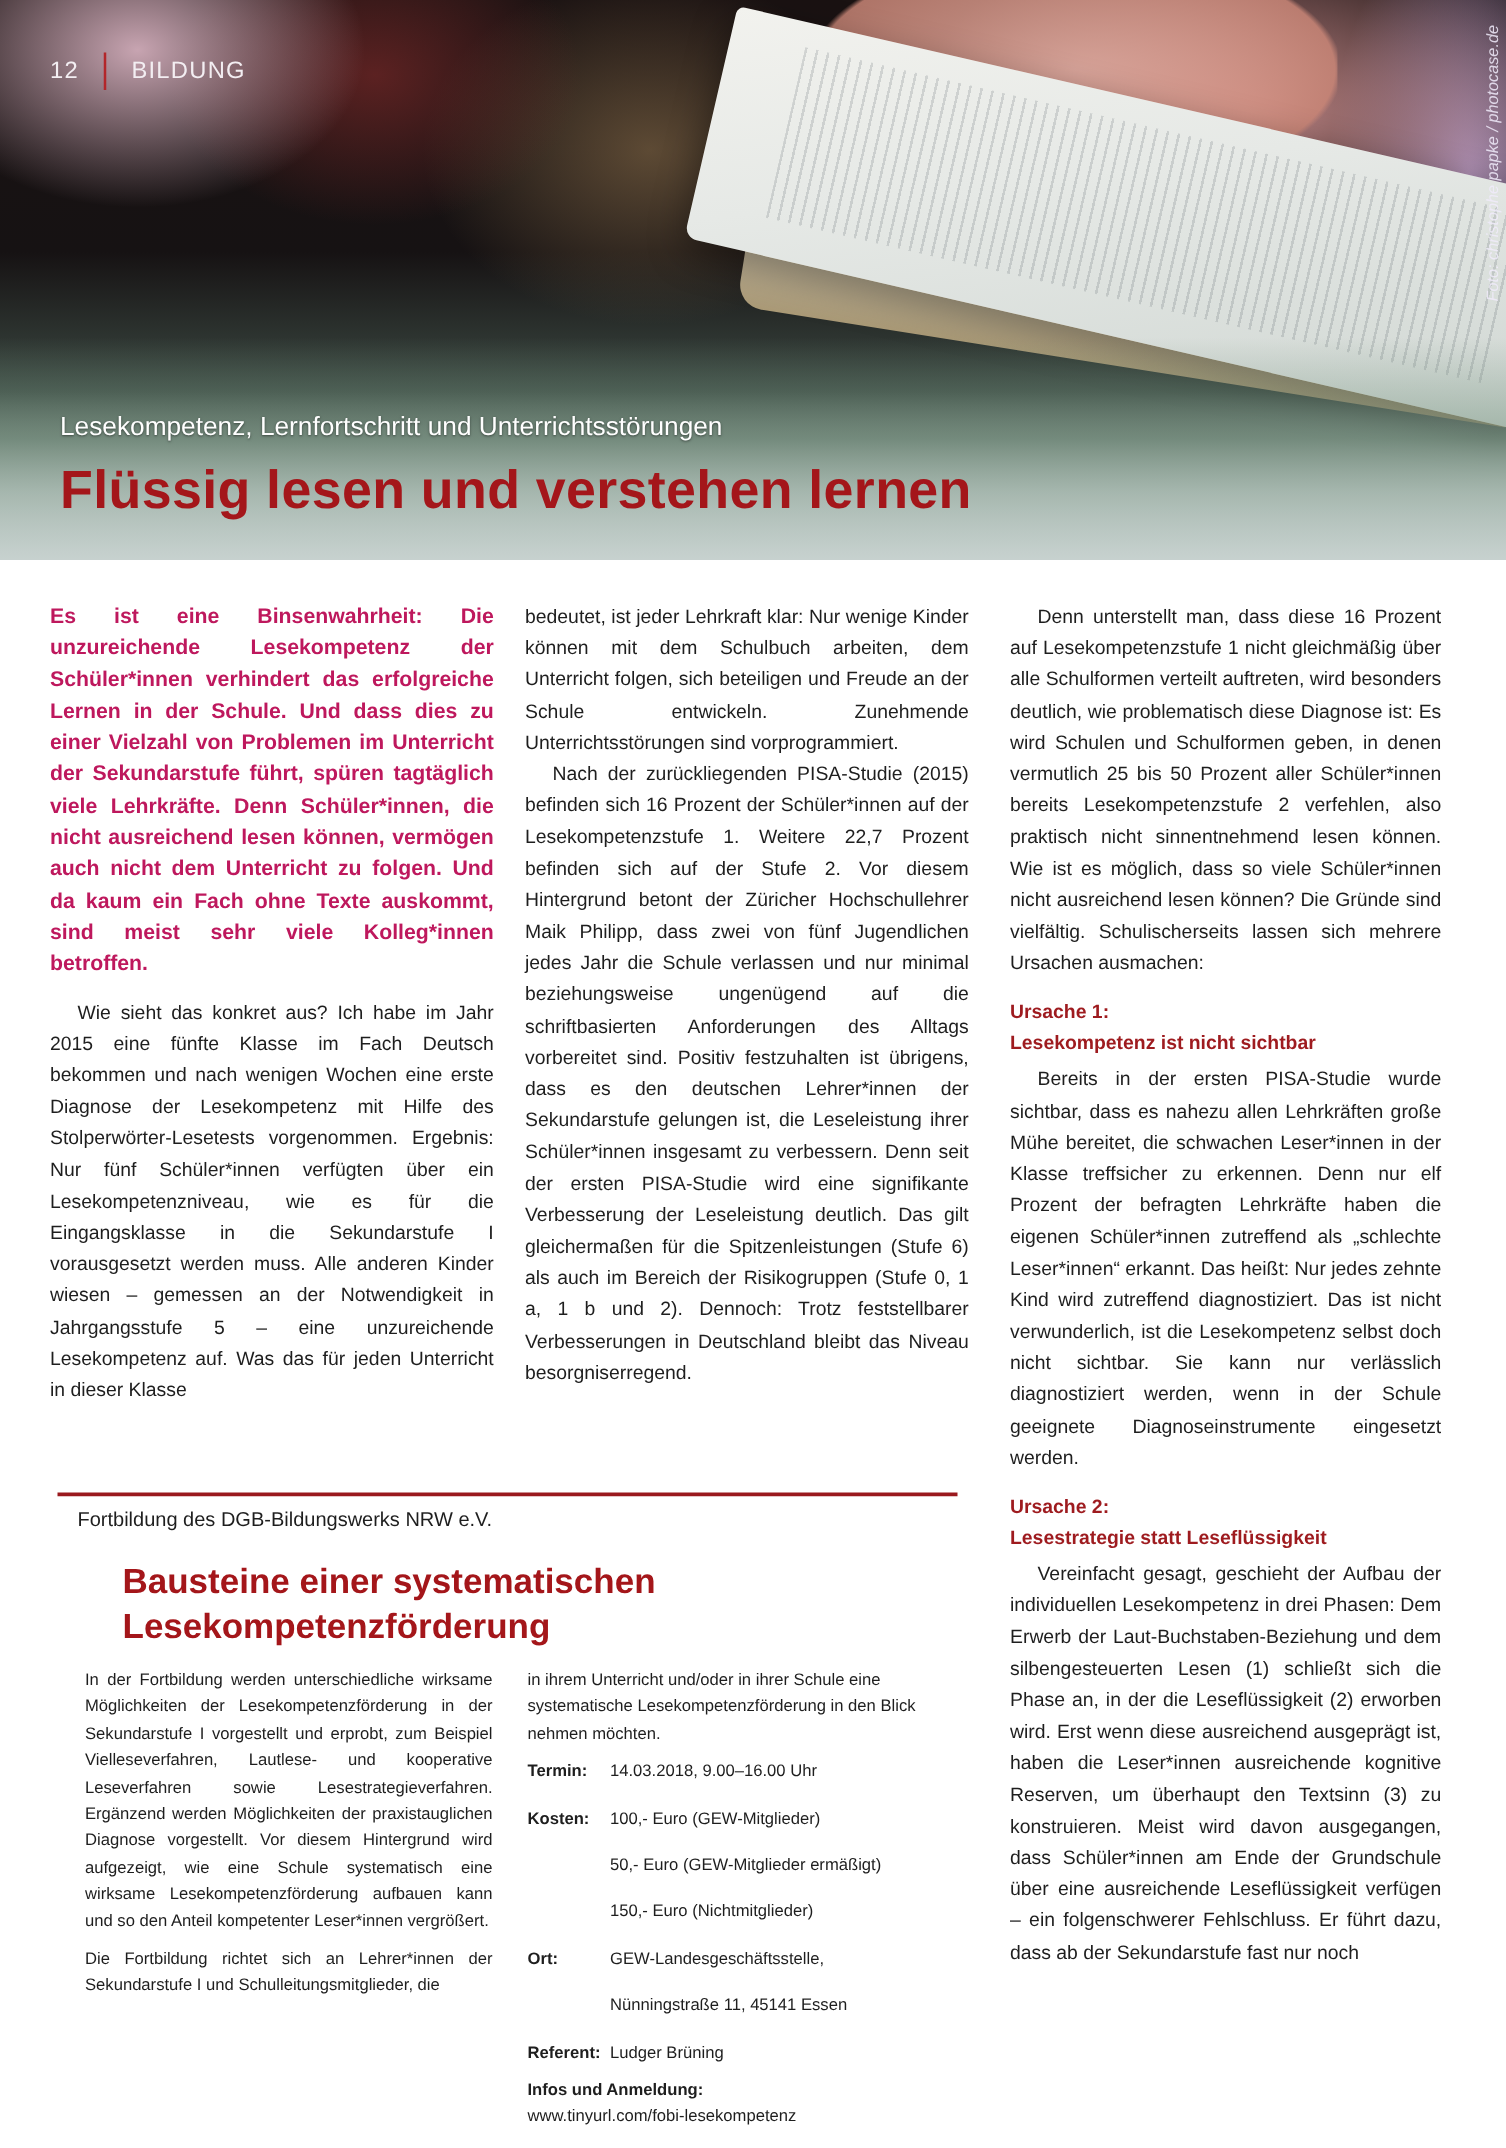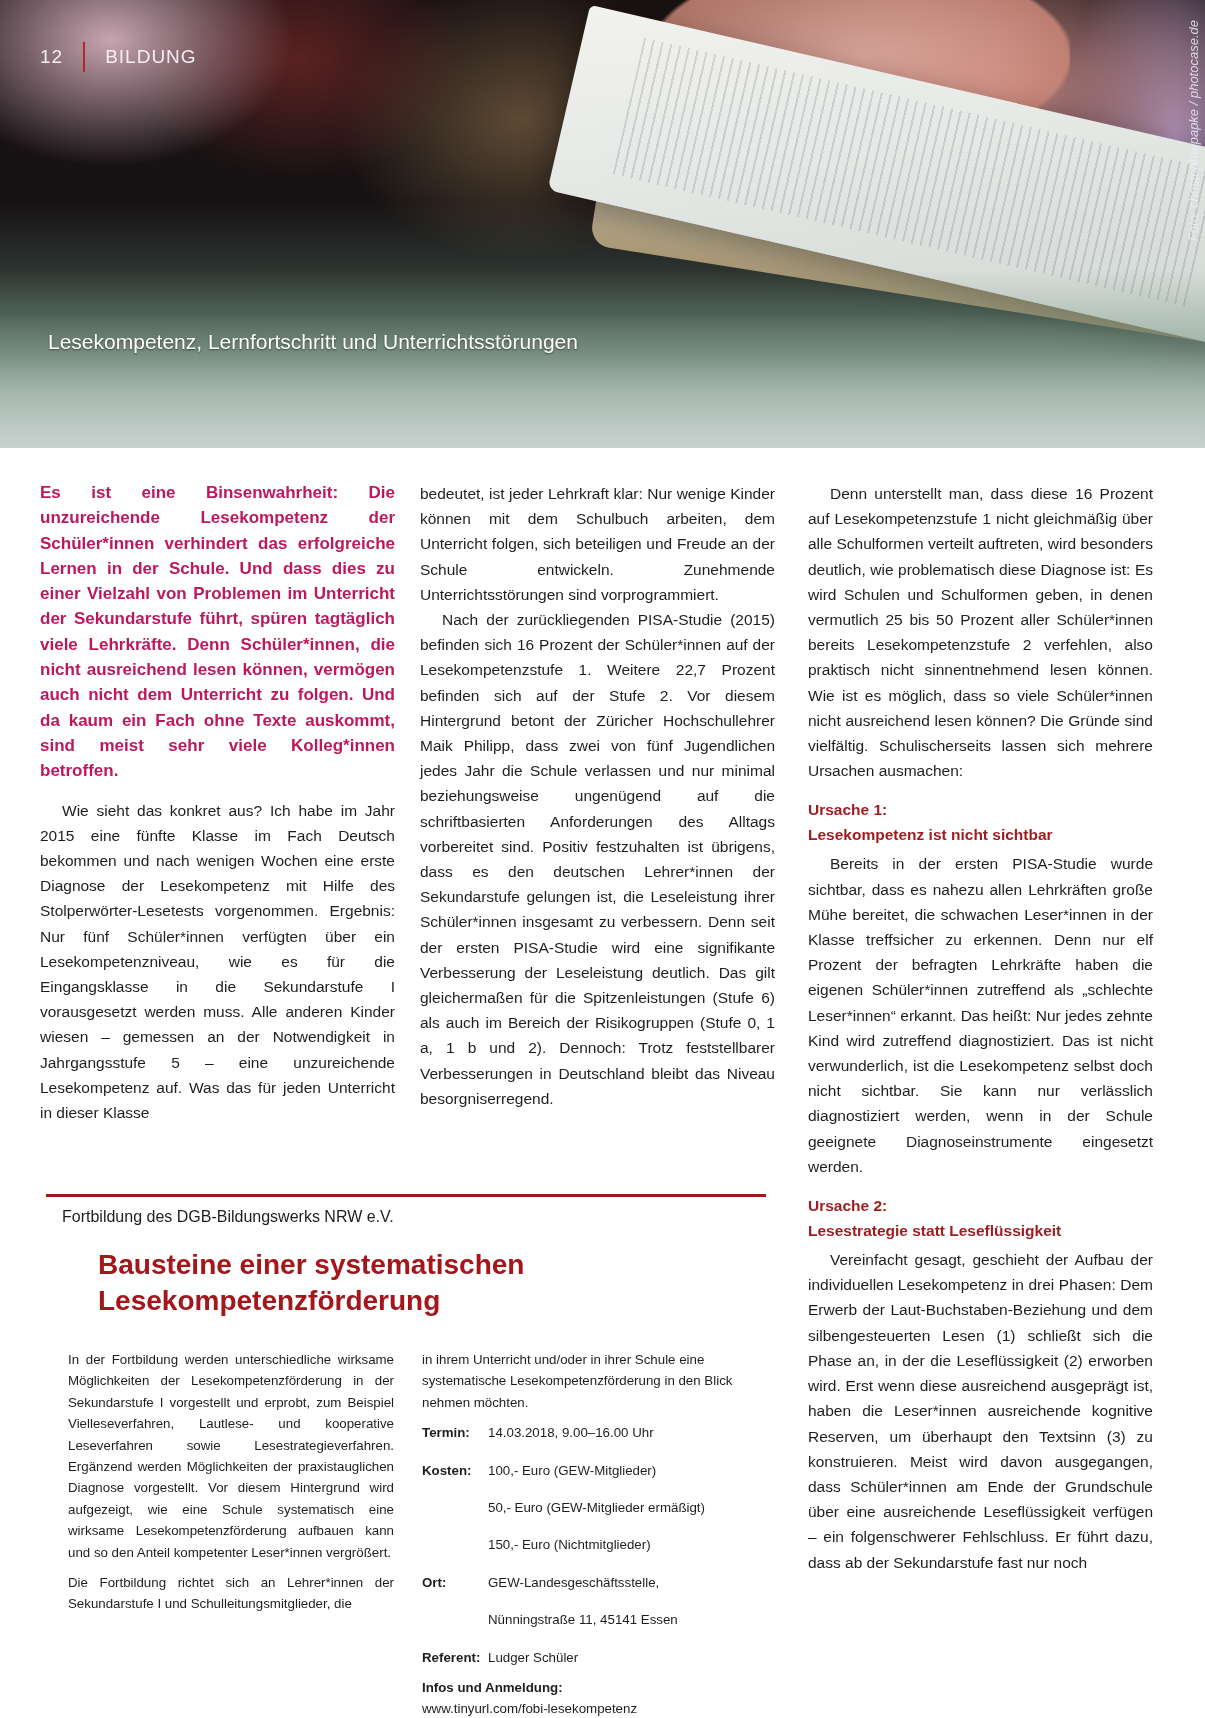--- a/index.html
+++ b/index.html
@@ -51,21 +51,21 @@
     .col2 { left: 420px; top: 481px; width: 355px; }
     .col3 { left: 808px; top: 481px; width: 345px; }
     .lead { font-weight: bold; font-size: 17px; line-height: 25.3px; color: #be185d; margin-bottom: 14px !important; }
     .subhead { color: #9e1b1f; font-weight: bold; font-size: 15.5px; line-height: 25px; margin: 14px 0 4px 0 !important; }
 
     
     .box-rule { position:absolute; left: 46px; top: 1194px; width: 720px; height: 3px; background: #9a1a1e; }
     .box-kicker { position:absolute; left: 62px; top: 1208px; font-size: 16px; color: #1e1e1e; }
     .box-title { position:absolute; left: 62px; top: 1247px; width: 620px; font-size: 28px; line-height: 36px;
             font-weight: bold; color: #a4161a; margin-left: 36px; }
-    .box-col { position:absolute; font-size: 13.3px; line-height: 21.4px; text-align: justify; margin-top: 16px; }
+    .box-col { position:absolute; font-size: 13.3px; line-height: 21.4px; text-align: justify; }
     .box-col p { margin: 0 0 9px 0; }
     .box-col1 { left: 68px; top: 1333px; width: 326px; }
     .box-col2 { left: 422px; top: 1333px; width: 330px; }
     .details { display:grid; grid-template-columns: 66px 1fr; row-gap: 16px; margin-top: 2px; }
     .details .k { font-weight: bold; }
     .infos-label { font-weight: bold; margin-top: 9px; }
     .infos-url { font-weight: normal; }
   </style>
 </head>
 <body>
@@ -79,20 +79,21 @@
   <div class="blur-green"></div>
 
   <div class="section-label">
     <span class="num">12</span>
     <span class="bar"></span>
     <span>BILDUNG</span>
   </div>
   <div class="photo-credit">Foto: christophe papke / photocase.de</div>
 
   <div class="kicker">Lesekompetenz, Lernfortschritt und Unterrichtsstörungen</div>
+  <div class="headline">Flüssig lesen und verstehen lernen</div>
 </div>
 
 <div class="col col1">
   <p class="lead">Es ist eine Binsenwahrheit: Die unzureichende Lesekompetenz der Schüler*innen verhindert das erfolgreiche Lernen in der Schule. Und dass dies zu einer Vielzahl von Problemen im Unterricht der Sekundarstufe führt, spüren tagtäglich viele Lehrkräfte. Denn Schüler*innen, die nicht ausreichend lesen können, vermögen auch nicht dem Unterricht zu folgen. Und da kaum ein Fach ohne Texte auskommt, sind meist sehr viele Kolleg*innen betroffen.</p>
   <p class="indent">Wie sieht das konkret aus? Ich habe im Jahr 2015 eine fünfte Klasse im Fach Deutsch bekommen und nach wenigen Wochen eine erste Diagnose der Lesekompetenz mit Hilfe des Stolperwörter-Lesetests vorgenommen. Ergebnis: Nur fünf Schüler*innen verfügten über ein Lesekompetenzniveau, wie es für die Eingangsklasse in die Sekundarstufe I vorausgesetzt werden muss.  Alle anderen Kinder wiesen – gemessen an der Notwendigkeit in Jahrgangsstufe 5 – eine unzureichende Lesekompetenz auf. Was das für jeden Unterricht in dieser Klasse</p>
 </div>
 
 <div class="col col2">
   <p>bedeutet, ist jeder Lehrkraft klar: Nur wenige Kinder können mit dem Schulbuch arbeiten, dem Unterricht folgen, sich beteiligen und Freude an der Schule entwickeln. Zunehmende Unterrichtsstörungen sind vorprogrammiert.</p>
   <p class="indent">Nach der zurückliegenden PISA-Studie (2015) befinden sich 16 Prozent der Schüler*innen auf der Lesekompetenzstufe 1. Weitere 22,7 Prozent befinden sich auf der Stufe 2. Vor diesem Hintergrund betont der Züricher Hochschullehrer Maik Philipp, dass zwei von fünf Jugendlichen jedes Jahr die Schule verlassen und nur minimal beziehungsweise ungenügend auf die schriftbasierten Anforderungen des Alltags vorbereitet sind. Positiv festzuhalten ist übrigens, dass es den deutschen Lehrer*innen der Sekundarstufe gelungen ist, die Leseleistung ihrer Schüler*innen insgesamt zu verbessern. Denn seit der ersten PISA-Studie wird eine signifikante Verbesserung der Leseleistung deutlich. Das gilt gleichermaßen für die Spitzenleistungen (Stufe 6) als auch im Bereich der Risikogruppen (Stufe 0, 1 a, 1 b und 2). Dennoch: Trotz feststellbarer Verbesserungen in Deutschland bleibt das Niveau besorgniserregend.</p>
@@ -133,17 +134,17 @@
     <span>50,- Euro (GEW-Mitglieder ermäßigt)</span>
     <span></span>
     <span>150,- Euro (Nichtmitglieder)</span>
 
     <span class="k">Ort:</span>
     <span>GEW-Landesgeschäftsstelle,</span>
     <span></span>
     <span>Nünningstraße 11, 45141 Essen</span>
 
     <span class="k">Referent:</span>
-    <span>Ludger Schüler</span>
+    <span>Ludger Brüning</span>
   </div>
   <div class="infos-label">Infos und Anmeldung:</div>
   <div class="infos-url">www.tinyurl.com/fobi-lesekompetenz</div>
 </div>
 
 </body></html>

